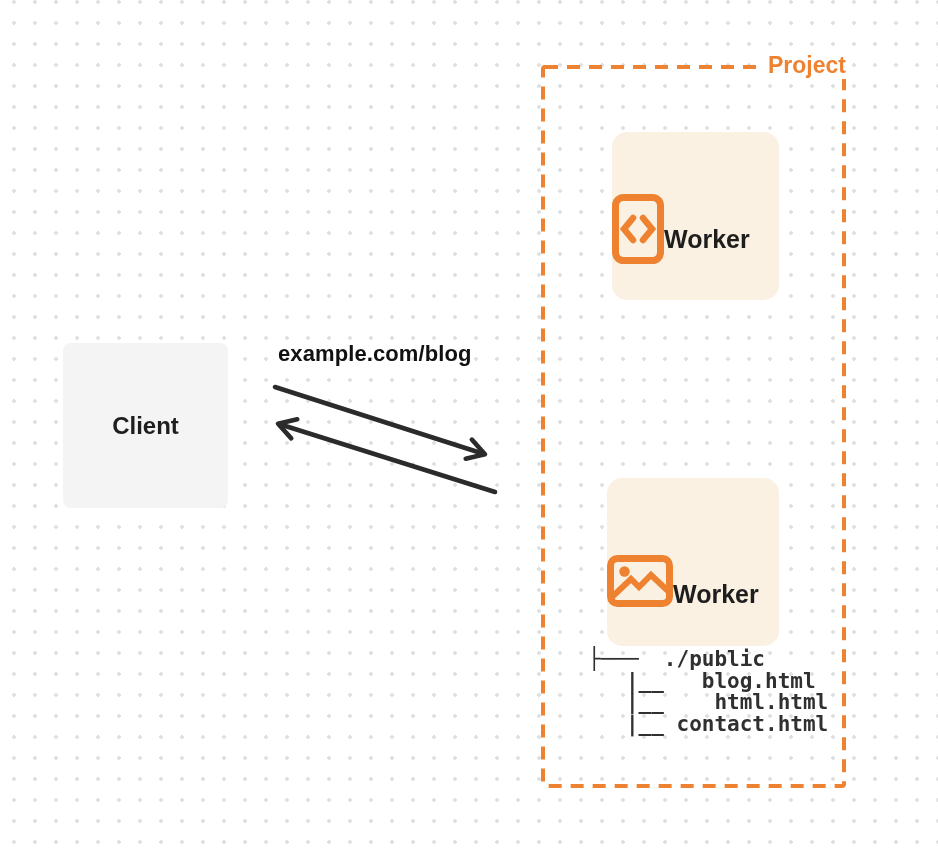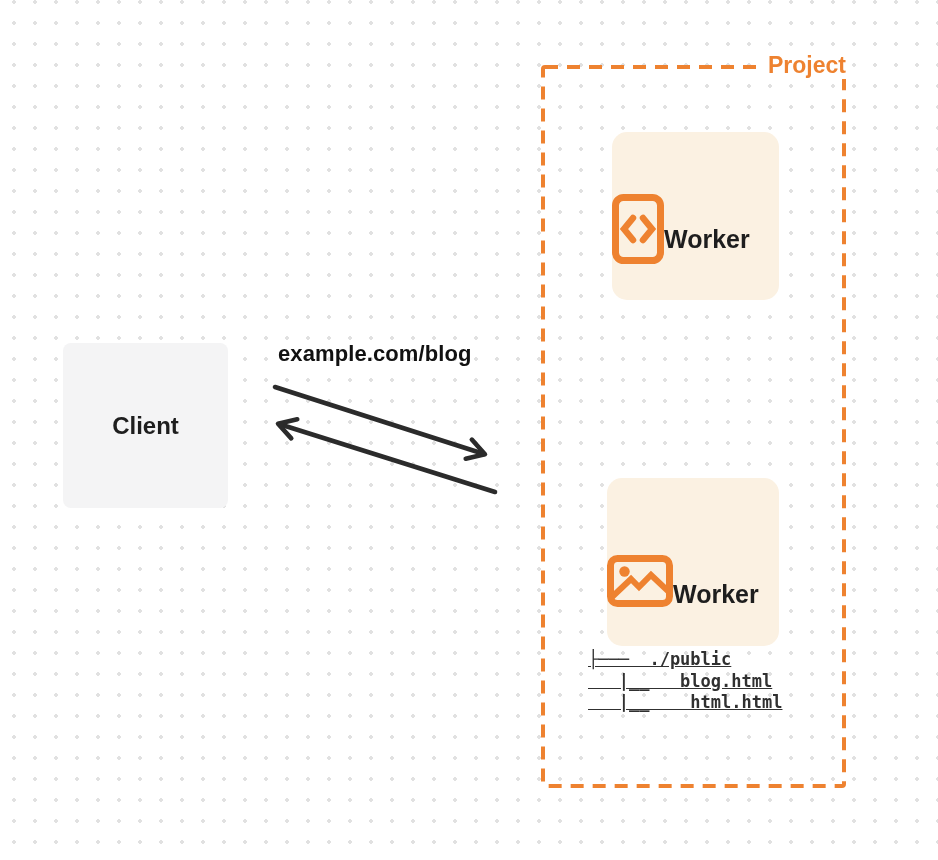--- a/index.html
+++ b/index.html
@@ -79,24 +79,23 @@
   }
   .card.worker .node-label { margin-top: 22px; }
   .card.assets .node-label { margin-top: 26px; }
   .icon-svg { display: block; }
 
   
   .tree {
     position: absolute;
     left: 588px; top: 649px;
     font-family: "DejaVu Sans Mono", "Liberation Mono", monospace;
-    font-size: 17px; font-weight: 700;
+    font-size: 21px; font-weight: 700;
     line-height: 21.5px;
     color: var(--tree_text);
-    text-decoration: underline;
   }
   .tree .tree-line { white-space: pre; }
 </style>
 </head>
 <body>
 
 <div class="canvas">
 
   <div class="client-card">
     <span class="node-label">Client</span>
@@ -136,15 +135,16 @@
       <circle cx="17.5" cy="16.5" r="5.2" fill="#EE8230"></circle>
       <path d="M5,42 L24,24 L32,32 L44,20 L61,36" fill="none" stroke="#EE8230" stroke-width="6" stroke-linecap="round" stroke-linejoin="miter"></path>
     </svg>
     <div class="node-label">Worker</div>
   </div>
 
   <div class="tree">
     <div class="tree-line">├───  ./public</div>
     <div class="tree-line">   |__   blog.html</div>
     <div class="tree-line">   |__    html.html</div>
+    <div class="tree-line">   |__ contact.html</div>
   </div>
 
 </div>
 
 </body></html>

